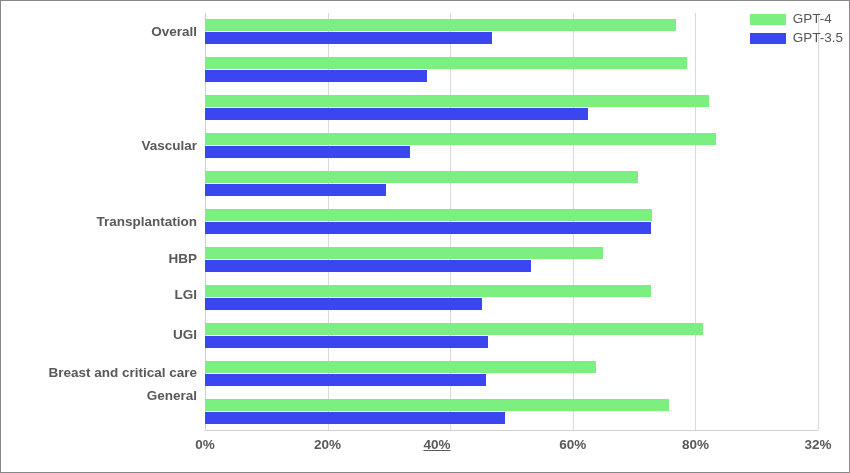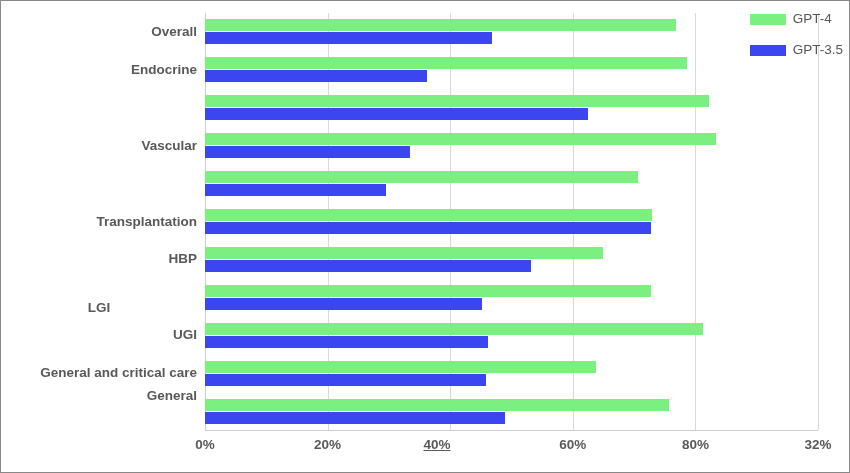--- a/index.html
+++ b/index.html
@@ -20,21 +20,21 @@
     overflow: hidden;
   }
 
   
   #legend {
     position: absolute;
     top: 10px;
     right: 6px;
     display: flex;
     flex-direction: column;
-    gap: 15px;
+    gap: 3px;
     z-index: 5;
   }
   .legend-row {
     display: flex;
     align-items: center;
     gap: 7px;
     height: 16px;
   }
   .legend-swatch {
     width: 36px;
@@ -145,27 +145,26 @@
     </div>
     <div class="legend-row">
       <span class="legend-swatch" style="background: rgb(59, 70, 240);"></span>
       <span class="legend-label">GPT-3.5</span>
     </div>
   </div>
 
   <div id="plot-wrap">
     <div id="y-labels">
         <div class="y-label" style="top: 18.9545px;">Overall</div>
-        <div class="y-label" style="top: 56.8636px;">Endocrine</div>
         <div class="y-label" style="top: 132.682px;">Vascular</div>
         <div class="y-label" style="top: 208.5px;">Transplantation</div>
         <div class="y-label" style="top: 246.409px;">HBP</div>
-        <div class="y-label" style="top: 295px; text-align: center;">LGI</div>
+        <div class="y-label" style="top: 282px;">LGI</div>
         <div class="y-label" style="top: 322.227px;">UGI</div>
-        <div class="y-label" style="top: 360.136px;">General and critical care</div>
+        <div class="y-label" style="top: 360.136px;">Breast and critical care</div>
         <div class="y-label" style="top: 383px;">General</div>
       </div>
     <div id="plot-area">
         <div class="gridline axis-line" style="left: 0px;"></div>
         <div class="gridline" style="left: 122.6px;"></div>
         <div class="gridline" style="left: 245.2px;"></div>
         <div class="gridline" style="left: 367.8px;"></div>
         <div class="gridline" style="left: 490.4px;"></div>
         <div class="gridline" style="left: 613px;"></div>
         <div class="bar-group" style="top: 6.45455px; height: 25px;">

